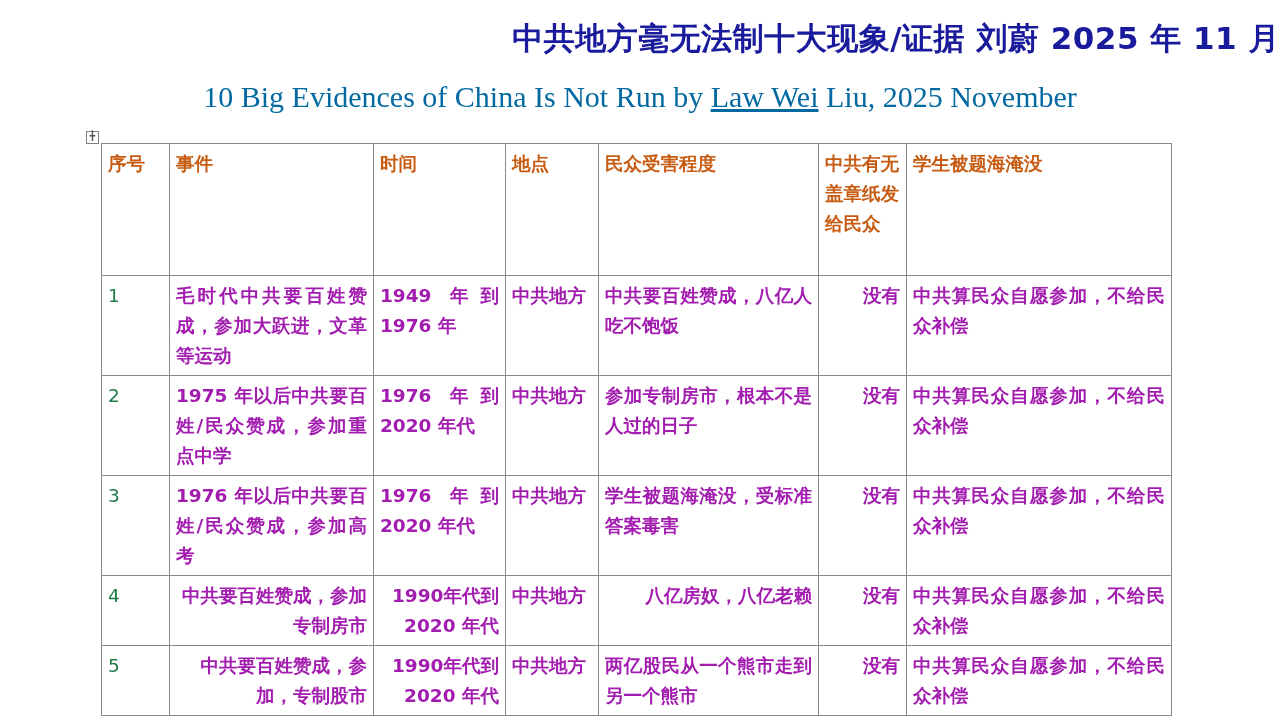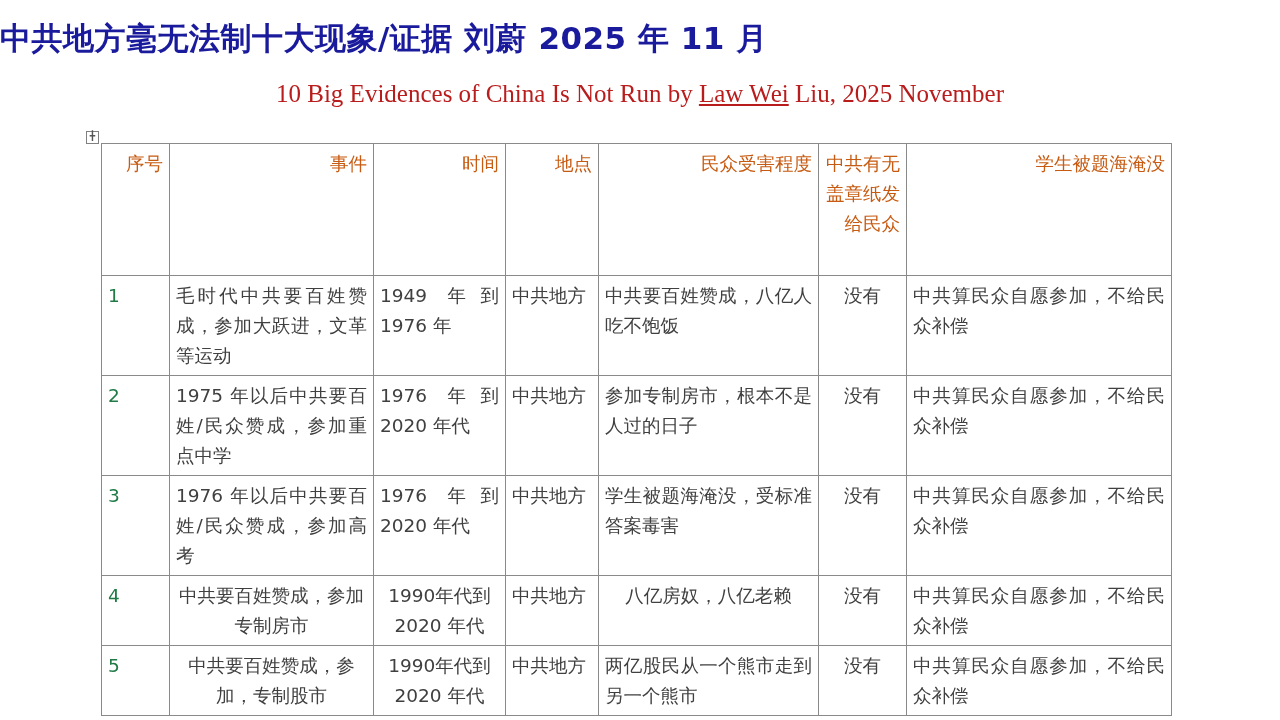--- a/index.html
+++ b/index.html
@@ -13,34 +13,34 @@
   body {
     font-family: "Liberation Serif", "DejaVu Serif", serif;
   }
   .page {
     position: relative;
     width: 1280px;
     height: 720px;
     background: #ffffff;
   }
   .title-cn {
-    text-align: left;
+    text-align: right;
     color: #1a1a9c;
     font-family: "DejaVu Sans", "Liberation Sans", sans-serif;
     font-weight: bold;
     font-size: 31px;
     letter-spacing: 0.5px;
     padding-top: 20px;
     line-height: 1.2;
   }
   .title-en {
     text-align: center;
-    color: #b91c1c;
+    color: #0369a1;
     font-family: "Liberation Serif", "DejaVu Serif", serif;
-    font-size: 25px;
+    font-size: 30px;
     padding-top: 22px;
     line-height: 1.2;
   }
   .title-en .underlined {
     text-decoration: underline;
   }
   .table-wrap {
     position: absolute;
     left: 101px;
     top: 143px;
@@ -69,35 +69,36 @@
   table.doc-table td, table.doc-table th {
     border: 1px solid #8a8a8a;
     vertical-align: top;
     padding: 5px 6px 4px 6px;
     font-family: "DejaVu Sans", "Liberation Sans", sans-serif;
     font-size: 18.5px;
     line-height: 1.62;
   }
   thead th {
     color: #c75b12;
-    font-weight: normal;
-    text-align: right;
+    font-weight: bold;
+    text-align: left;
   }
   td.num {
     color: #1f7a46;
     font-size: 17px;
     font-family: "Liberation Serif", "DejaVu Serif", serif;
   }
   td.body-cell {
-    color: #404040;
+    color: #a21caf;
     text-align: justify;
     text-justify: inter-ideograph;
+    font-weight: bold;
   }
   td.body-cell.nojust {
-    text-align: center;
+    text-align: right;
   }
   
   col.c0 { width: 68px; }
   col.c1 { width: 204px; }
   col.c2 { width: 132px; }
   col.c3 { width: 93px; }
   col.c4 { width: 220px; }
   col.c5 { width: 88px; }
   col.c6 { width: 265px; }
   tr.header-row td, tr.header-row th {

